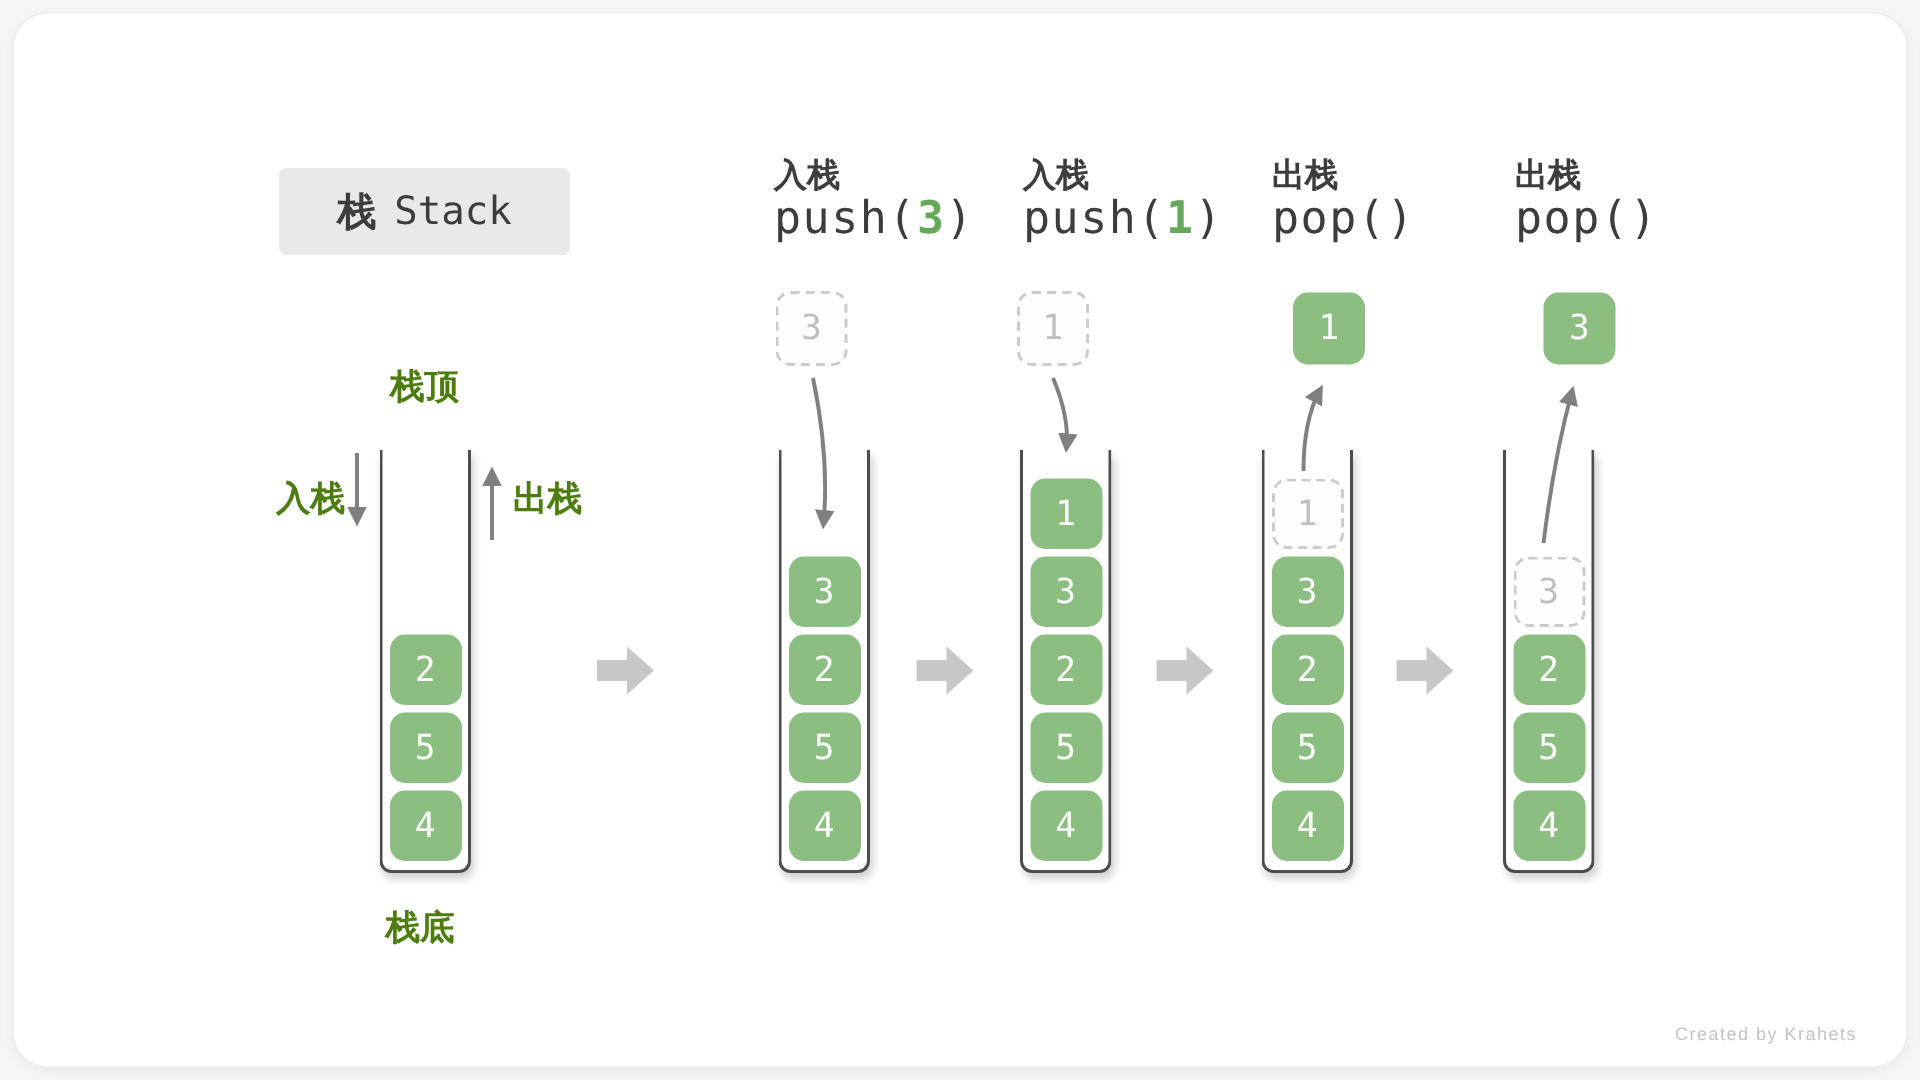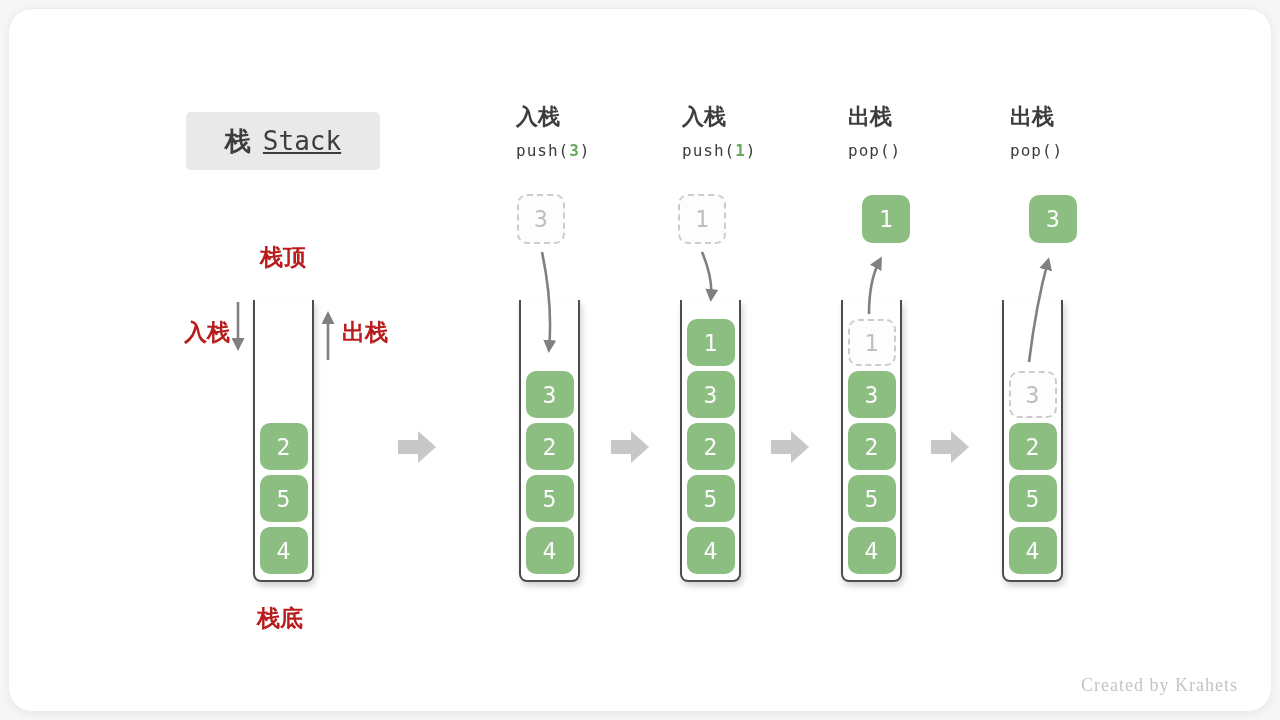--- a/index.html
+++ b/index.html
@@ -12,27 +12,27 @@
   html,body{width:1280px;height:720px;overflow:hidden;background:#f6f6f6;
     font-family:"Liberation Sans",sans-serif;}
   .card{position:absolute;left:8px;top:8px;width:1264px;height:704px;
     background:#ffffff;border-radius:24px;border:1px solid #ececec;
     box-shadow:0 2px 8px rgba(0,0,0,0.06);}
   .abs{position:absolute;}
   .title-box{left:186px;top:112px;width:194px;height:58px;background:var(--title-bg);
     border-radius:5px;display:flex;align-items:center;justify-content:center;
     color:var(--text);z-index:3;}
   .title-cn{font-size:26px;font-weight:bold;}
-  .title-en{font-family:"DejaVu Sans Mono",monospace;font-size:26px;margin-left:12px;text-decoration:underline;}
+  .title-en{font-family:"DejaVu Sans Mono",monospace;font-size:26px;margin-left:12px;}
   .col-header{top:106px;z-index:3;color:var(--text);}
   .col-header .cn{font-size:22px;font-weight:bold;line-height:1.0;display:block;}
-  .col-header .code{font-family:"DejaVu Sans Mono",monospace;font-size:16px;
-    display:block;margin-top:13px;letter-spacing:1px;}
+  .col-header .code{font-family:"DejaVu Sans Mono",monospace;font-size:30px;
+    display:block;letter-spacing:1px;}
   .col-header .code .arg{color:var(--green-dark);font-weight:bold;}
-  .lbl{color:#b91c1c;font-weight:bold;font-size:23px;z-index:3;}
+  .lbl{color:#4d7c0f;font-weight:bold;font-size:23px;z-index:3;}
   .stack{top:300px;width:61px;height:282px;background:#ffffff;
     border-left:2px solid var(--wall);border-right:2px solid var(--wall);
     border-bottom:2px solid var(--wall);border-radius:0 0 8px 8px;
     box-shadow:2px 4px 6px rgba(0,0,0,0.18);
     display:flex;flex-direction:column;justify-content:flex-end;align-items:center;
     gap:5px;padding-bottom:6px;z-index:2;}
   .cell{width:48px;height:47px;flex:0 0 47px;background:var(--green);border-radius:10px;
     color:#fbfbfb;font-family:"DejaVu Sans Mono",monospace;font-size:23px;
     display:flex;align-items:center;justify-content:center;}
   .cell.ghost{background:#fdfdfd;border:2px dashed var(--ghost-border);
@@ -40,22 +40,22 @@
   .float-box{width:48px;height:48px;border-radius:10px;z-index:3;
     font-family:"DejaVu Sans Mono",monospace;font-size:23px;
     display:flex;align-items:center;justify-content:center;}
   .float-box.dashed{background:#fdfdfd;border:2px dashed var(--ghost-border);
     color:var(--ghost-text);height:50px;}
   .float-box.solid{background:var(--green);color:#fbfbfb;}
   svg.overlay{position:absolute;left:0;top:0;width:1280px;height:720px;
     z-index:4;pointer-events:none;}
   svg.overlay .curve{stroke:var(--arrow);stroke-width:2.6;fill:none;}
   svg.overlay .block{fill:var(--block-arrow);}
-  .watermark{right:42px;bottom:24px;font-family:Liberation Serif, serif;
-    font-size:18px;color:var(--watermark);letter-spacing:1px;z-index:3;}
+  .watermark{right:42px;bottom:24px;font-family:Liberation Sans, sans-serif;
+    font-size:12px;color:var(--watermark);letter-spacing:1px;z-index:3;}
 </style>
 </head>
 <body>
 
 <div class="card"></div>
 
 <div class="abs title-box">
   <span class="title-cn">栈</span>
   <span class="title-en">Stack</span>
 </div>

